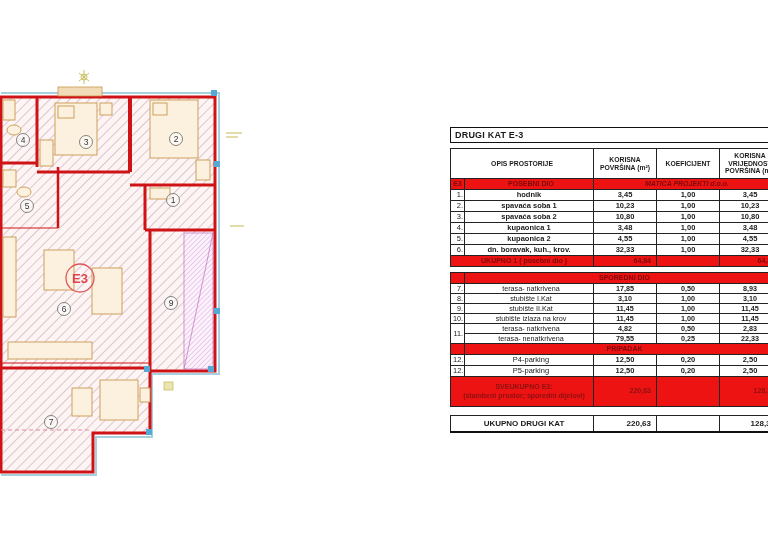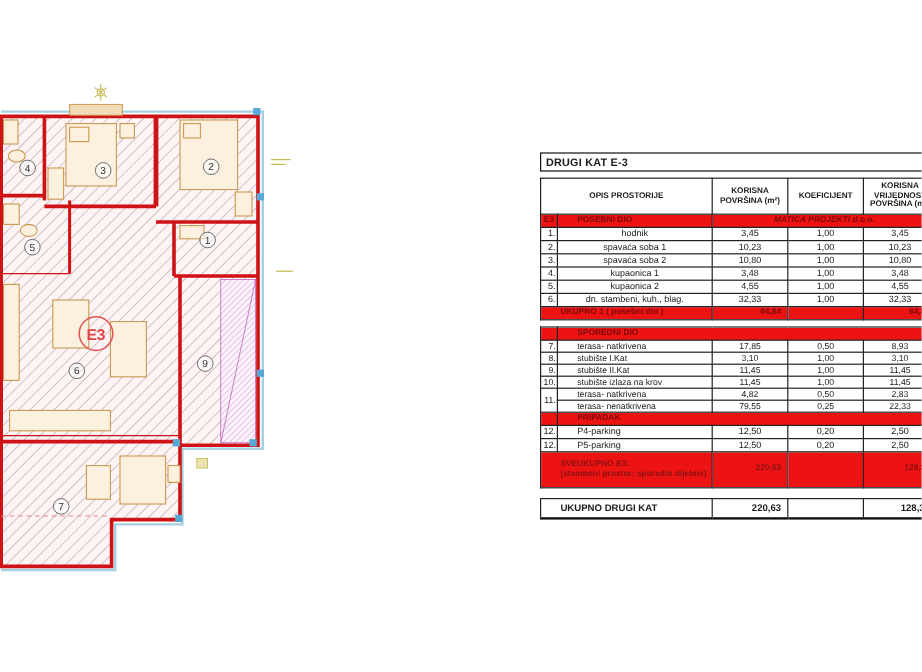--- a/index.html
+++ b/index.html
@@ -15,22 +15,22 @@
             font-size:9px;font-weight:bold;padding-left:4px;letter-spacing:.2px;}
   table{border-collapse:collapse;table-layout:fixed;width:330px;margin-top:5px;}
   td,th{border:1px solid #222;padding:0 2px;font-size:7.5px;line-height:1.25;
         overflow:hidden;white-space:nowrap;}
   table.block{border:1.5px solid #111;}
   th{font-size:6.8px;font-weight:bold;text-align:center;white-space:normal;
      line-height:1.15;height:27px;padding:1px 2px;}
   col.c-num{width:14px;} col.c-desc{width:129px;} col.c-a{width:63px;}
   col.c-k{width:63px;} col.c-v{width:61px;}
   .num{text-align:right;padding-right:1px;}
-  .ctr{text-align:center;}
-  .lft{text-align:left;padding-left:16px;}
+  .ctr{text-align:center;font-weight:bold;}
+  .lft{text-align:center;padding-left:6px;}
   .rgt{text-align:right;padding-right:5px;}
   tr.r-main td{height:10px;}
   tr.r-sec td{height:8.5px;font-size:7.2px;}
   tr.band td{background:#ee1313;color:#7c0a0a;font-weight:bold;height:10px;font-size:7px;}
   tr.band .wm{text-align:center;font-style:italic;}
   tr.sve td{background:#ee1313;color:#8b1111;font-weight:bold;height:29px;
             font-size:7px;white-space:normal;vertical-align:middle;}
   table.total{border:1.5px solid #111;}
   table.total td{height:15px;font-size:8px;font-weight:bold;border-bottom:2.5px solid #111;}
 </style>
@@ -218,21 +218,21 @@
     </tr>
     <tr class="r-main">
       <td class="num">5.</td>
       <td class="ctr">kupaonica 2</td>
       <td class="ctr">4,55</td>
       <td class="ctr">1,00</td>
       <td class="ctr">4,55</td>
     </tr>
     <tr class="r-main">
       <td class="num">6.</td>
-      <td class="ctr">dn. stambeni, kuh., blag.</td>
+      <td class="ctr">dn. boravak, kuh., krov.</td>
       <td class="ctr">32,33</td>
       <td class="ctr">1,00</td>
       <td class="ctr">32,33</td>
     </tr>
     <tr class="band">
       <td colspan="2" class="lft">UKUPNO 1 ( posebni dio )</td>
       <td class="rgt">64,84</td>
       <td></td>
       <td class="rgt">64,84</td>
     </tr>

